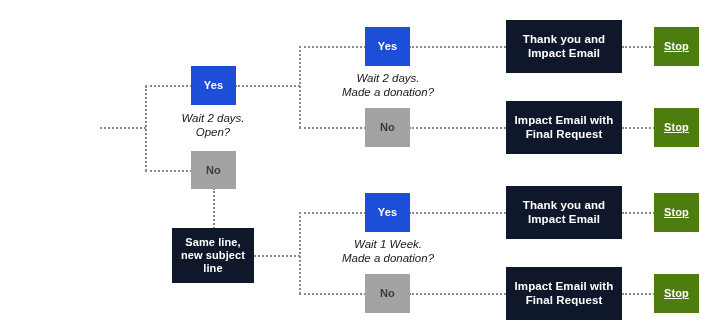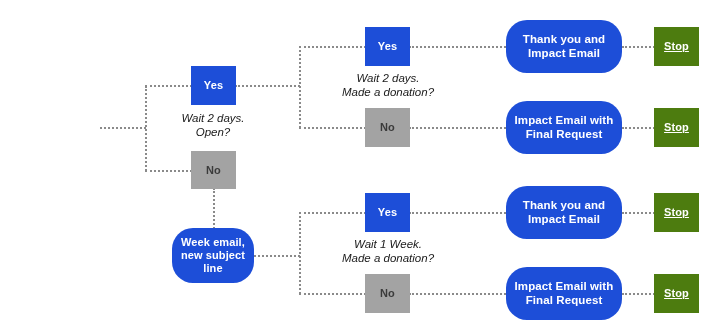--- a/index.html
+++ b/index.html
@@ -23,23 +23,22 @@
     display: flex;
     align-items: center;
     justify-content: center;
     text-align: center;
     font-weight: bold;
     line-height: 1.18;
     letter-spacing: 0.1px;
     white-space: pre-line;
   }
   .node.darkblue {
-    background: #1d4ed8;
+    background: #0f172a;
     color: #ffffff;
-    border-radius: 21px;
   }
   .node.cyan {
     background: #1d4ed8;
     color: #ffffff;
   }
   .node.amber {
     background: #a3a3a3;
     color: #3b3b3b;
   }
   .node.orange {
@@ -109,21 +108,21 @@
   <div class="conn h" style="left:622px; top:293px; width:33px;"></div>
 
 
   <div class="node cyan sz-md" style="left:191px; top:66px; width:45px; height:39px;">Yes</div>
 
   <div class="node amber sz-md" style="left:191px; top:151px; width:45px; height:38px;">No</div>
 
   <div class="caption" style="left:159px; top:111px; width:108px;">Wait 2 days.
 Open?</div>
 
-  <div class="node darkblue sz-md" style="left:172px; top:228px; width:82px; height:55px;">Week email,
+  <div class="node darkblue sz-md" style="left:172px; top:228px; width:82px; height:55px;">Same line,
 new subject
 line</div>
 
   <div class="node cyan sz-md" style="left:365px; top:27px; width:45px; height:39px;">Yes</div>
 
   <div class="node amber sz-md" style="left:365px; top:108px; width:45px; height:39px;">No</div>
 
   <div class="caption" style="left:318px; top:71px; width:140px;">Wait 2 days.
 Made a donation?</div>
 

